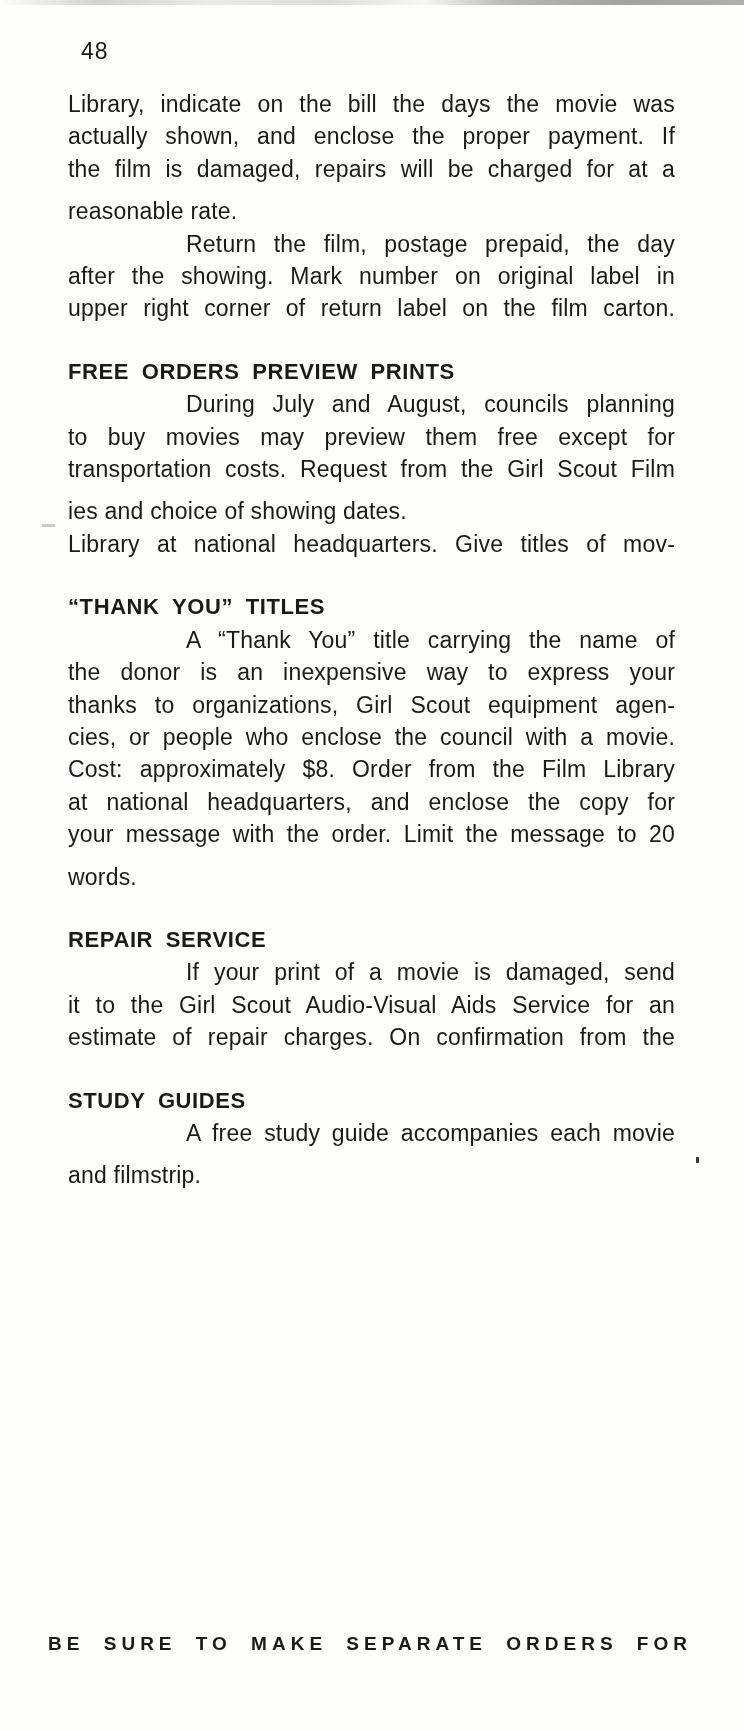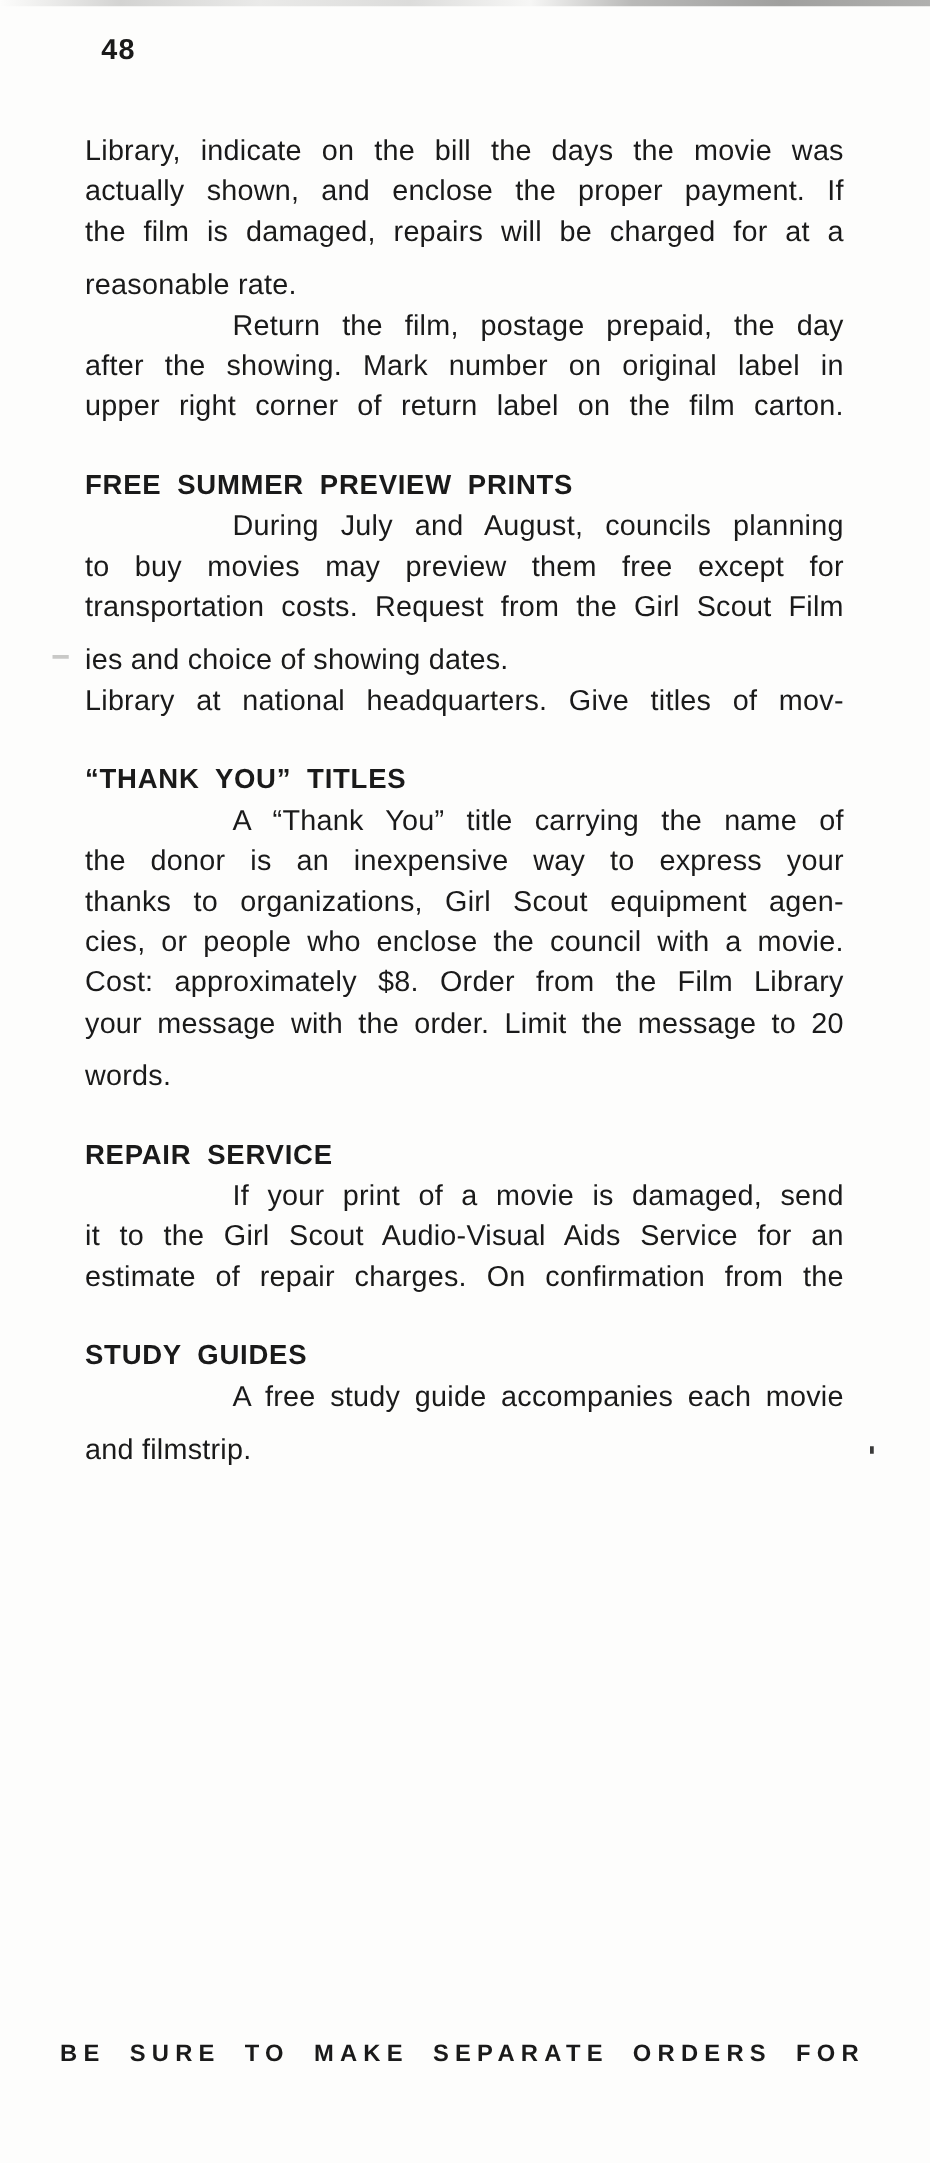--- a/index.html
+++ b/index.html
@@ -30,30 +30,30 @@
       rgba(160,160,158,0.45) 13%,
       rgba(190,190,188,0.30) 28%,
       rgba(170,170,168,0.40) 44%,
       rgba(200,200,198,0.12) 57%,
       rgba(130,130,128,0.55) 68%,
       rgba(110,110,108,0.65) 84%,
       rgba(125,125,123,0.60) 100%);
   }
   .page-number {
     position: absolute;
-    top: 26px;
+    top: 38px;
     left: 81px;
     font-size: 23px;
-    font-weight: bold;
+    font-weight: normal;
     letter-spacing: 1px;
   }
   .column {
     position: absolute;
     left: 68px;
-    top: 104px;
+    top: 88px;
     width: 607px;
   }
   .line {
     font-size: 23px;
     line-height: 32.4px;
     letter-spacing: 0.2px;
     text-align: justify;
     text-align-last: justify;
   }
   .line.end {
@@ -115,35 +115,36 @@
       <div class="line">Library, indicate on the bill the days the movie was</div>
       <div class="line">actually shown, and enclose the proper payment. If</div>
       <div class="line">the film is damaged, repairs will be charged for at a</div>
       <div class="line end">reasonable rate.</div>
       <div class="line ind">Return the film, postage prepaid, the day</div>
       <div class="line">after the showing. Mark number on original label in</div>
       <div class="line">upper right corner of return label on the film carton.</div>
     </section>
 
     <section>
-      <div class="heading">FREE SUMMER PREVIEW PRINTS</div>
+      <div class="heading">FREE ORDERS PREVIEW PRINTS</div>
       <div class="line ind">During July and August, councils planning</div>
       <div class="line">to buy movies may preview them free except for</div>
       <div class="line">transportation costs. Request from the Girl Scout Film</div>
       <div class="line end">ies and choice of showing dates.</div>
       <div class="line">Library at national headquarters. Give titles of mov-</div>
     </section>
 
     <section>
       <div class="heading">“THANK YOU” TITLES</div>
       <div class="line ind">A “Thank You” title carrying the name of</div>
       <div class="line">the donor is an inexpensive way to express your</div>
       <div class="line">thanks to organizations, Girl Scout equipment agen-</div>
       <div class="line">cies, or people who enclose the council with a movie.</div>
       <div class="line">Cost: approximately $8. Order from the Film Library</div>
+      <div class="line">at national headquarters, and enclose the copy for</div>
       <div class="line">your message with the order. Limit the message to 20</div>
       <div class="line end">words.</div>
     </section>
 
     <section>
       <div class="heading">REPAIR SERVICE</div>
       <div class="line ind">If your print of a movie is damaged, send</div>
       <div class="line">it to the Girl Scout Audio-Visual Aids Service for an</div>
       <div class="line">estimate of repair charges. On confirmation from the</div>
     </section>

